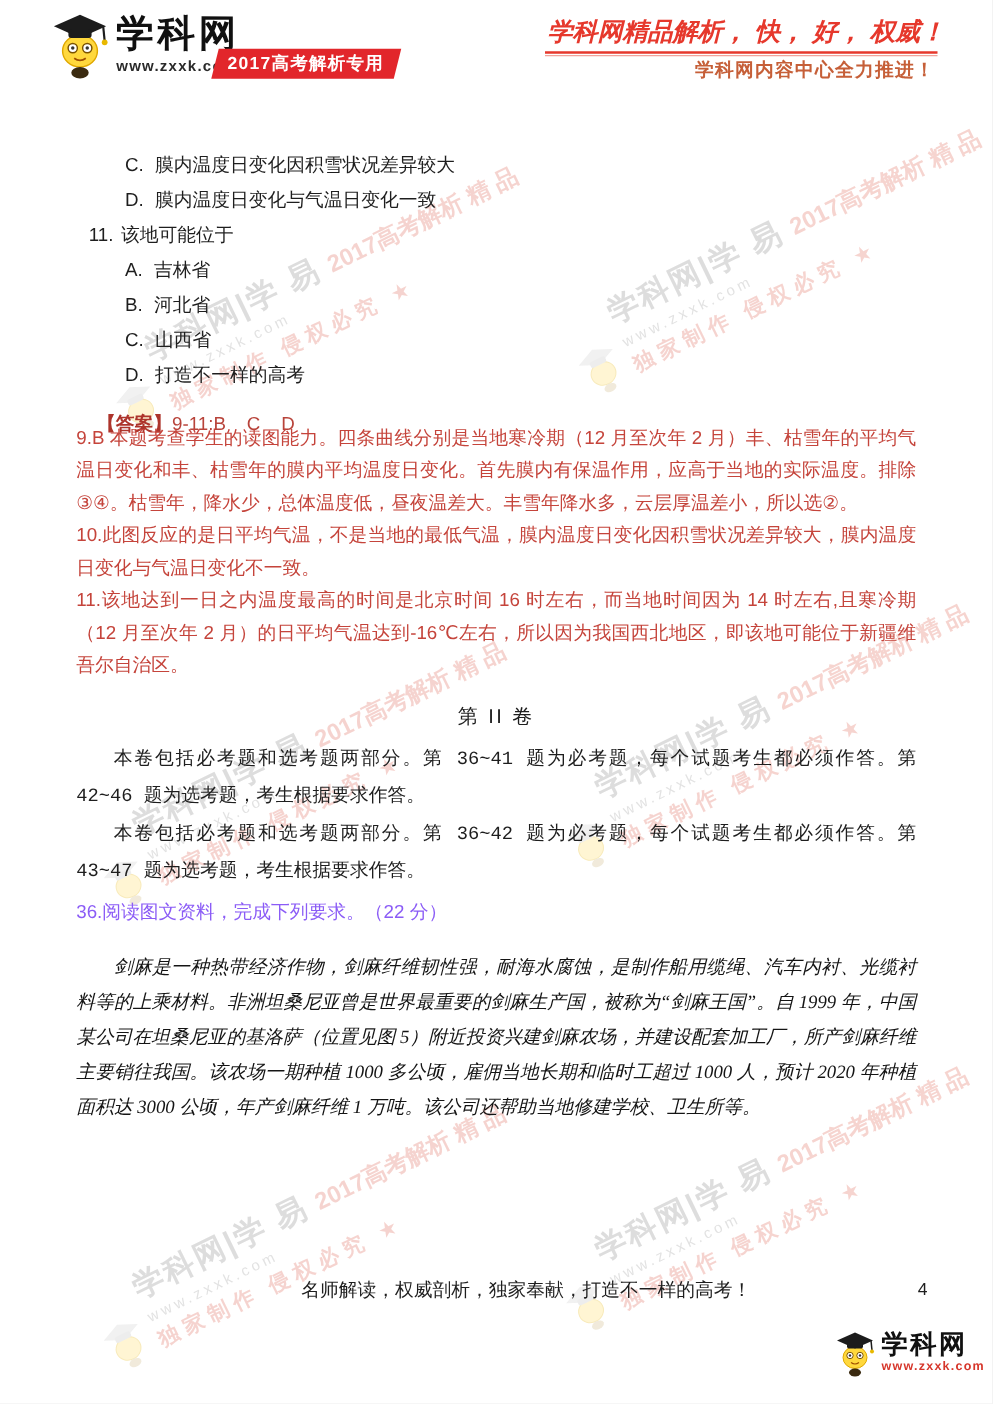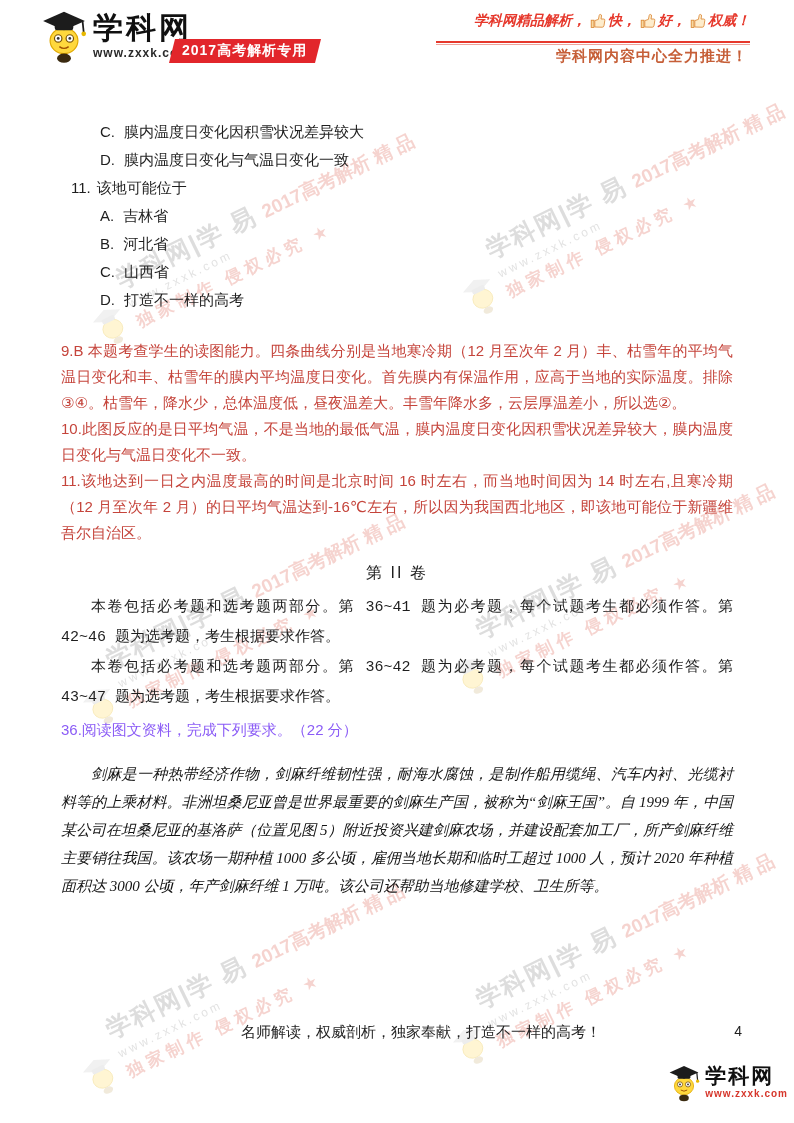--- a/index.html
+++ b/index.html
@@ -12,21 +12,21 @@
   
   .logo-left { position:absolute; left:40px; top:6px; display:flex; align-items:flex-start; }
   .mascot { display:block; }
   .brand-col { margin-left:5px; margin-top:6px; }
   .brand-name { font-size:30px; font-weight:bold; color:#101010; letter-spacing:3px; line-height:32px; }
   .brand-url { font-size:12px; font-weight:bold; color:#2a2a2a; letter-spacing:1px; margin-top:2px; }
   .banner { position:absolute; left:172px; top:39px; width:146px; height:24px; background:#e2262b;
     transform:skewX(-14deg); display:flex; align-items:center; justify-content:center; }
   .banner-text { transform:skewX(14deg); color:#fff; font-size:14px; font-weight:bold; letter-spacing:1px; white-space:nowrap; }
   .slogan1 { position:absolute; left:438px; top:12px; width:312px; display:flex; align-items:center;
-    color:#e6382c; font-weight:bold; font-style:italic; font-size:14px; white-space:nowrap;margin-left:36px; }
+    color:#e6382c; font-weight:bold; font-style:italic; font-size:20px; white-space:nowrap; }
   .thumb { margin:0 2px 0 4px; }
   .underline-a { position:absolute; left:436px; top:41px; width:314px; border-top:2px solid #e6382c; }
   .underline-b { position:absolute; left:436px; top:44px; width:314px; border-top:1px solid #f0a49b; }
   .slogan2 { position:absolute; left:556px; top:47px; color:#c65f38; font-size:15px; font-weight:bold; letter-spacing:1px; white-space:nowrap; }
   
   .opt { position:absolute; left:100px; font-size:15px; color:#1e1e1e; white-space:nowrap; }
   .opt .lbl { margin-right:9px; }
   .qline { position:absolute; left:71px; font-size:15px; color:#1e1e1e; white-space:nowrap; }
   .qline .num { margin-right:6px; }
   .answer { position:absolute; left:61px; top:313px; font-size:15px; white-space:pre; }
@@ -189,20 +189,23 @@
   <div class="opt" style="top:151px;"><span class="lbl">D.</span><span>膜内温度日变化与气温日变化一致</span></div>
   <div class="opt" style="top:123px;"><span class="lbl">C.</span><span>膜内温度日变化因积雪状况差异较大</span></div>
 
   <div class="qline" style="top:179px;"><span class="num">11.</span><span>该地可能位于</span></div>
 
   <div class="opt" style="top:207px;"><span class="lbl">A.</span><span>吉林省</span></div>
   <div class="opt" style="top:235px;"><span class="lbl">B.</span><span>河北省</span></div>
   <div class="opt" style="top:263px;"><span class="lbl">C.</span><span>山西省</span></div>
   <div class="opt" style="top:291px;"><span class="lbl">D.</span><span>打造不一样的高考</span></div>
 
+  <div class="answer">
+    <span class="ans-tag">【答案】</span><span class="ans-val">9-11:B    C    D</span>
+  </div>
 
   <div class="mid">
     <div class="analysis">
       <p>9.B 本题考查学生的读图能力。四条曲线分别是当地寒冷期（12 月至次年 2 月）丰、枯雪年的平均气温日变化和丰、枯雪年的膜内平均温度日变化。首先膜内有保温作用，应高于当地的实际温度。排除③④。枯雪年，降水少，总体温度低，昼夜温差大。丰雪年降水多，云层厚温差小，所以选②。</p>
       <p>10.此图反应的是日平均气温，不是当地的最低气温，膜内温度日变化因积雪状况差异较大，膜内温度日变化与气温日变化不一致。</p>
       <p>11.该地达到一日之内温度最高的时间是北京时间 16 时左右，而当地时间因为 14 时左右,且寒冷期（12 月至次年 2 月）的日平均气温达到-16℃左右，所以因为我国西北地区，即该地可能位于新疆维吾尔自治区。</p>
     </div>
     <div class="section-title">第 II 卷</div>
     <p class="notice first">本卷包括必考题和选考题两部分。第 36~41 题为必考题，每个试题考生都必须作答。第 42~46 题为选考题，考生根据要求作答。</p>
     <p class="notice">本卷包括必考题和选考题两部分。第 36~42 题为必考题，每个试题考生都必须作答。第 43~47 题为选考题，考生根据要求作答。</p>

